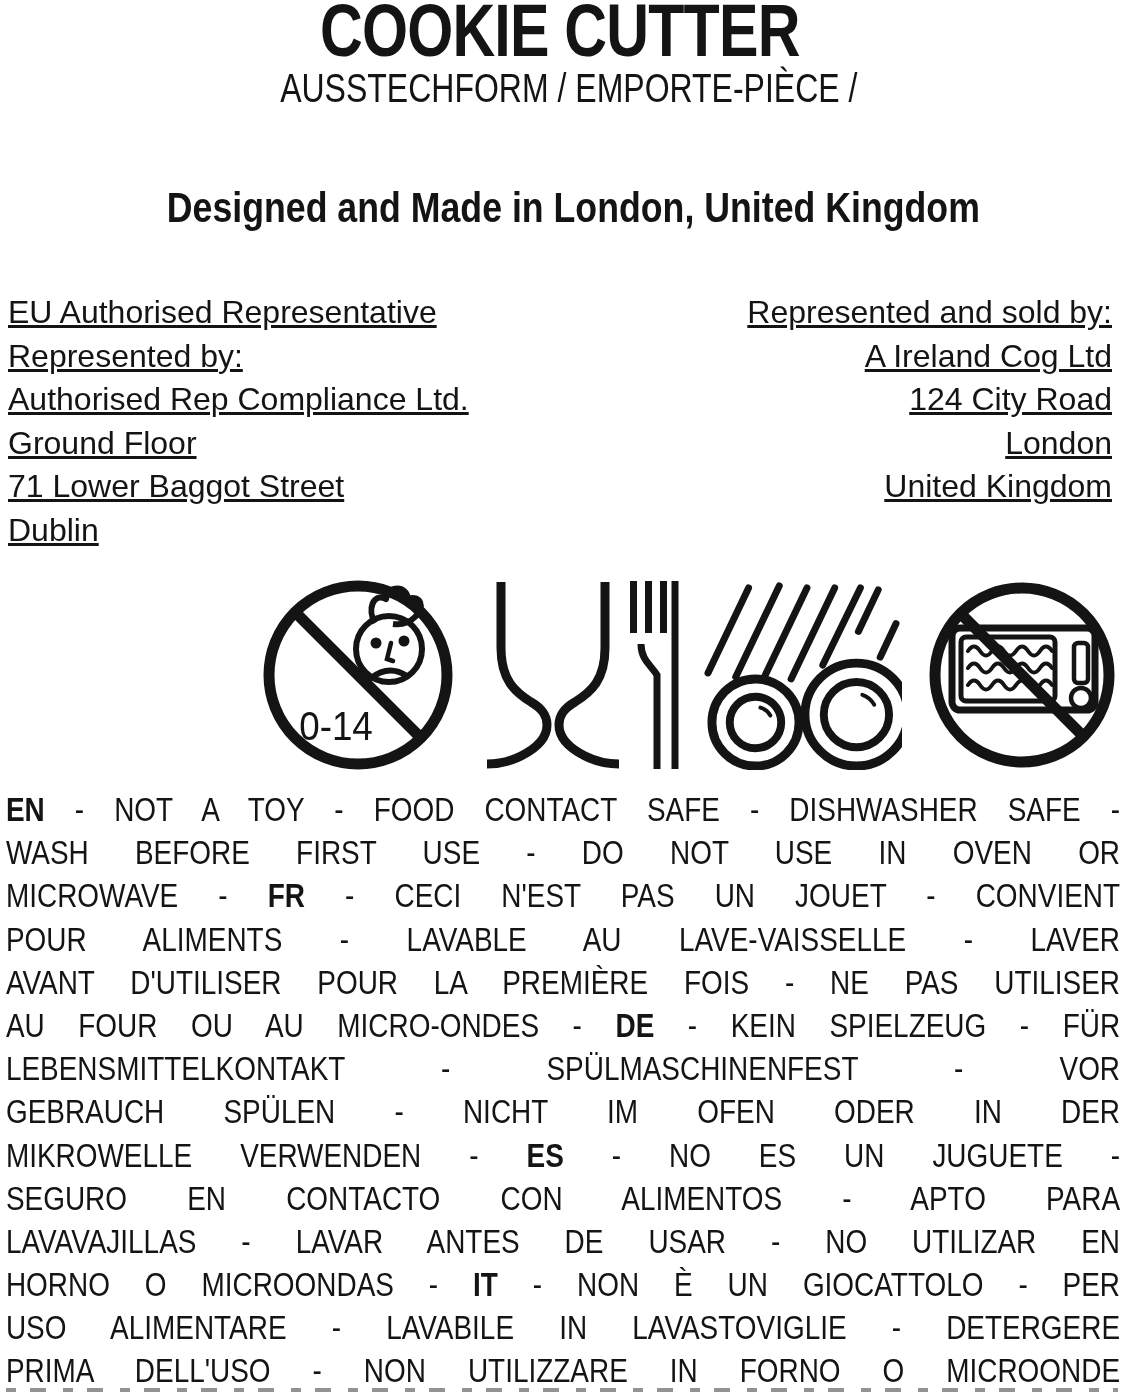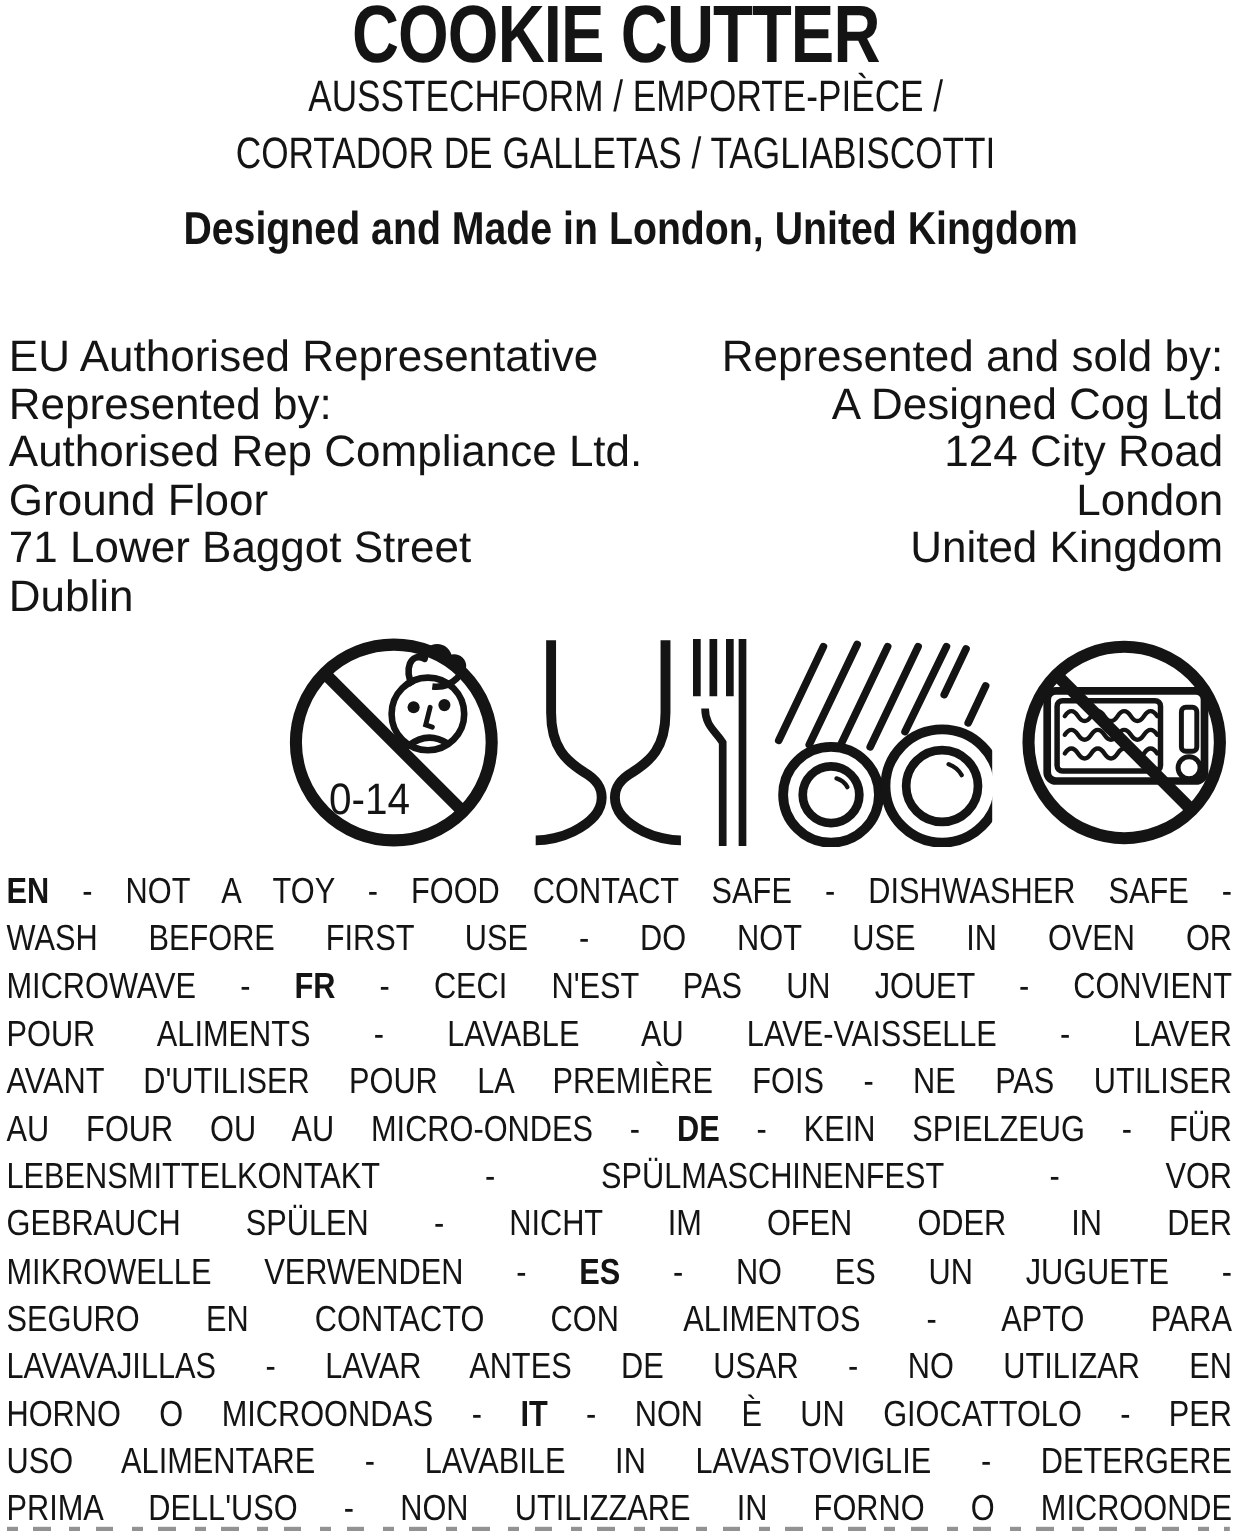--- a/index.html
+++ b/index.html
@@ -14,21 +14,21 @@
   .title-row { top:-12px; }
   .t-title { font-size:74px; font-weight:700; letter-spacing:-1px; transform:scaleX(0.80); }
 
   .sub1 { top:66px;margin-left:17px; }
   .sub2 { top:118px; }
   .t-sub { font-size:40px; transform:scaleX(0.80); letter-spacing:0px; }
 
   .made { top:184px;margin-left:26px; }
   .t-made { font-size:42px; font-weight:700; transform:scaleX(0.85); }
 
-  .addr { position:absolute; top:303px; font-size:40px; line-height:43.5px; }
+  .addr { position:absolute; top:291px; font-size:32px; line-height:43.5px;text-decoration:underline; }
   .addr-left  { left:8px;  text-align:left; }
   .addr-right { right:8px; text-align:right; }
 
   .icon { position:absolute; }
   .ic { stroke:#141414; fill:none; }
 
   .safety {
     position:absolute; top:788px; left:0; width:1330px;
     transform:scaleX(0.8466); transform-origin:left top;
     padding:0 7px; box-sizing:border-box;
@@ -53,40 +53,37 @@
 
 <div class="page">
 
   <div class="abs title-row">
     <span class="squish t-title">COOKIE CUTTER</span>
   </div>
 
   <div class="abs sub1">
     <span class="squish t-sub">AUSSTECHFORM / EMPORTE-PIÈCE /</span>
   </div>
-  <div class="abs sub2">
-    <span class="squish t-sub">CORTADOR DE GALLETAS / TAGLIABISCOTTI</span>
-  </div>
 
   <div class="abs made">
     <span class="squish t-made">Designed and Made in London, United Kingdom</span>
   </div>
 
   <div class="addr addr-left">
       <div class="">EU Authorised Representative</div>
       <div class="">Represented by:</div>
       <div class="">Authorised Rep Compliance Ltd.</div>
       <div class="">Ground Floor</div>
       <div class="">71 Lower Baggot Street</div>
       <div class="">Dublin</div>
     </div>
 
   <div class="addr addr-right">
       <div class="">Represented and sold by:</div>
-      <div class="">A Designed Cog Ltd</div>
+      <div class="">A Ireland Cog Ltd</div>
       <div class="">124 City Road</div>
       <div class="">London</div>
       <div class="">United Kingdom</div>
     </div>
 
   <svg class="icon" style="left:263px; top:577px;" width="190" height="197" viewBox="0 0 190 197">
     <circle class="ic" cx="126" cy="72" r="33" stroke-width="6" fill="#fff"></circle>
     <path class="ic" d="M112,46 C104,33 110,15 123,22 C125,8 144,8 145,22 C157,17 163,30 152,40 C146,46 138,48 130,47" stroke-width="6" fill="#fff" stroke-linejoin="round"></path>
     <circle cx="113" cy="66" r="5.5" fill="#141414"></circle>
     <circle cx="141" cy="64" r="5.5" fill="#141414"></circle>

